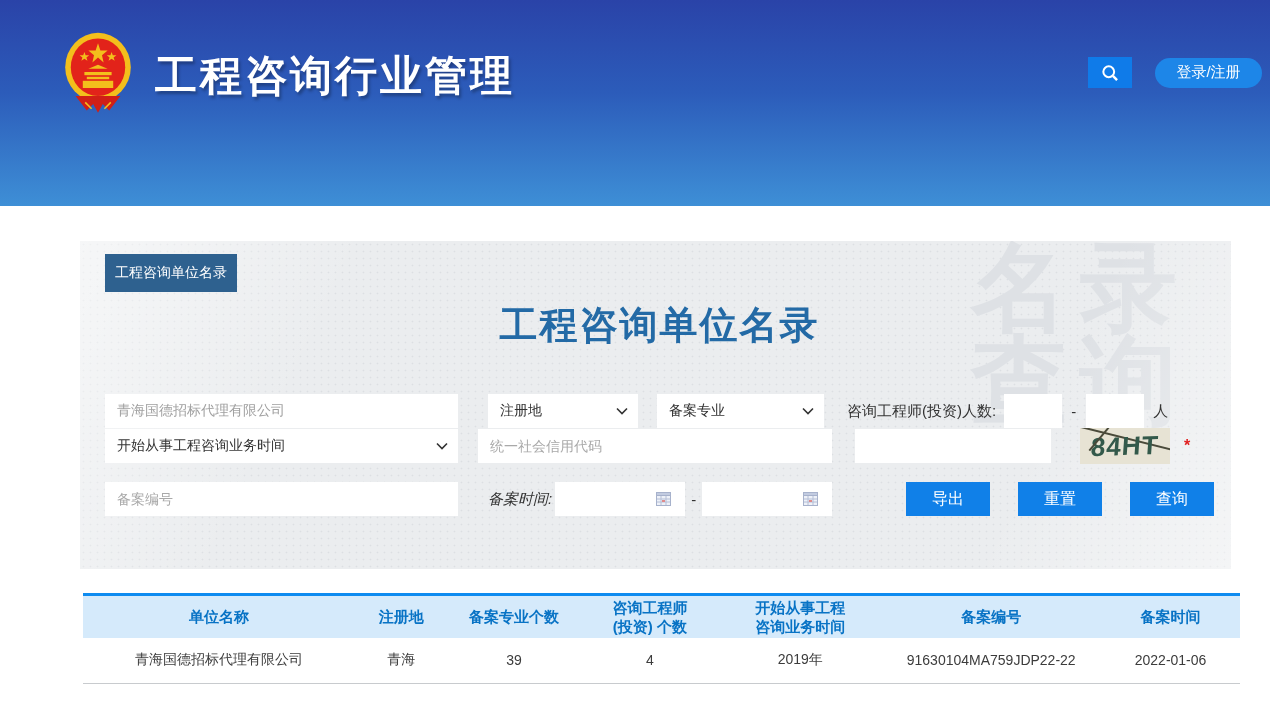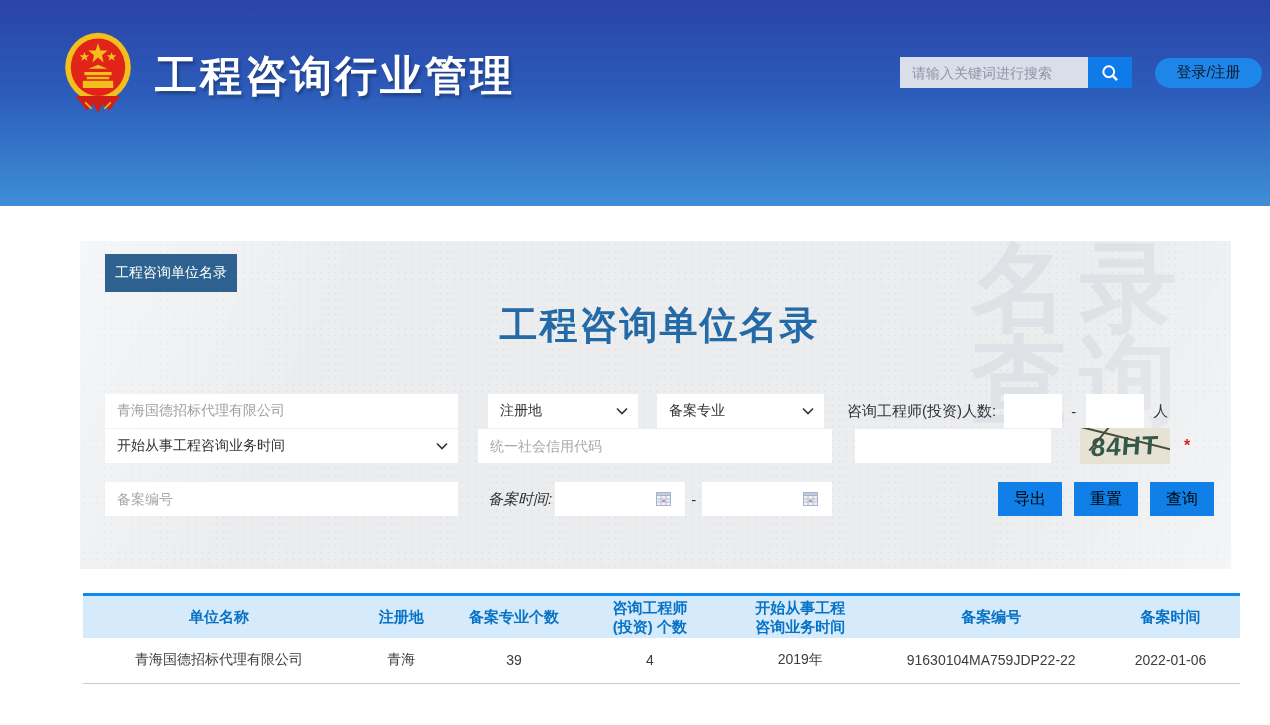--- a/index.html
+++ b/index.html
@@ -15,21 +15,21 @@
     text-shadow:2px 3px 3px rgba(0,0,0,0.28); }
   .header-right { position:absolute; right:8px; top:57px; display:flex; align-items:center; }
   .search-box { display:flex; height:31px; }
   .search-input { width:188px; height:31px; border:none; outline:none;
     background:#d9dee9; color:#6f7a92; font-size:14px; padding:0 12px;
     font-family:inherit; }
   .search-input::placeholder { color:#8d96a8; opacity:1; }
   .search-btn { width:44px; height:31px; border:none; background:#0f7be9;
     display:flex; align-items:center; justify-content:center; cursor:pointer; }
   .login-pill { margin-left:23px; width:107px; height:30px; border:none;
-    border-radius:15px; background:#1d86e8; color:#0f172a; font-size:15px;
+    border-radius:15px; background:#1d86e8; color:#ffffff; font-size:15px;
     cursor:pointer; font-family:inherit; }
 
   
   .panel { position:relative; margin:35px 0 0 80px; width:1151px; height:328px;
     background-color:#ebedef;
     background-image:radial-gradient(circle,#dcdfe3 0.8px,transparent 1.1px);
     background-size:7px 7px; overflow:hidden;
     padding:13px 17px 0 25px; }
   .panel-sheen { position:absolute; inset:0; pointer-events:none;
     background:linear-gradient(115deg,rgba(255,255,255,.55) 0%,rgba(255,255,255,0) 22%),
@@ -82,22 +82,22 @@
   .required { margin-left:14px; color:#e02020; font-size:16px; font-weight:bold; }
 
   .w-recno { width:353px; }
   .lbl-rectime { margin-left:30px;font-style:italic; }
   .date-box { margin-left:3px; width:130px; height:34px; background:#ffffff;
     display:flex; align-items:center; justify-content:flex-end;
     padding-right:14px; cursor:pointer; }
   .dash3 { margin-left:6px; }
   .date2 { margin-left:6px; }
   .btns { margin-left:auto; display:flex; }
-  .act-btn { width:64px; height:34px; border:none; background:#1080e8;
-    color:#000000; font-size:16px; cursor:pointer; margin-left:12px;
+  .act-btn { width:84px; height:34px; border:none; background:#1080e8;
+    color:#ffffff; font-size:16px; cursor:pointer; margin-left:28px;
     font-family:inherit; }
 
   
   .result-table { margin:24px 0 0 83px; width:1157px; border-collapse:collapse;
     table-layout:fixed; }
   .result-table thead tr { background:#d5eafb; border-top:3px solid #0d8bf0;padding-left:36px; }
   .result-table th { height:43px; color:#0873c5; font-size:15px; font-weight:bold;
     text-align:center; white-space:pre-line; line-height:19px; }
   .result-table td { height:46px; color:#3c3c3c; font-size:14px; text-align:center;
     background:#ffffff; border-bottom:1px solid #c8cbce; }
@@ -117,21 +117,20 @@
     <polygon points="33,27 34.5,31 39,31 35.5,33.8 36.8,38 33,35.4 29.2,38 30.5,33.8 27,31 31.5,31" fill="#f3bf1c"></polygon>
     <polygon points="67,27 68.5,31 73,31 69.5,33.8 70.8,38 67,35.4 63.2,38 64.5,33.8 61,31 65.5,31" fill="#f3bf1c"></polygon>
     <rect x="33" y="52" width="34" height="4" fill="#f3bf1c"></rect>
     <rect x="36" y="58" width="28" height="3" fill="#f3bf1c"></rect>
     <rect x="31" y="63" width="38" height="9" fill="#f3bf1c"></rect>
     <path d="M38 48 L50 43 L62 48 Z" fill="#f3bf1c"></path>
   </svg>
   <div class="site-title">工程咨询行业管理</div>
   <div class="header-right">
     <div class="search-box">
-      <input class="search-input" placeholder="请输入关键词进行搜索" style="">
       <button class="search-btn">
         <svg width="20" height="20" viewBox="0 0 24 24" fill="none" stroke="#ffffff" stroke-width="2.4">
           <circle cx="10.5" cy="10.5" r="6.5"></circle>
           <line x1="15.5" y1="15.5" x2="20.5" y2="20.5" stroke-width="3"></line>
         </svg>
       </button>
     </div>
     <button class="login-pill">登录/注册</button>
   </div>
 </div>

